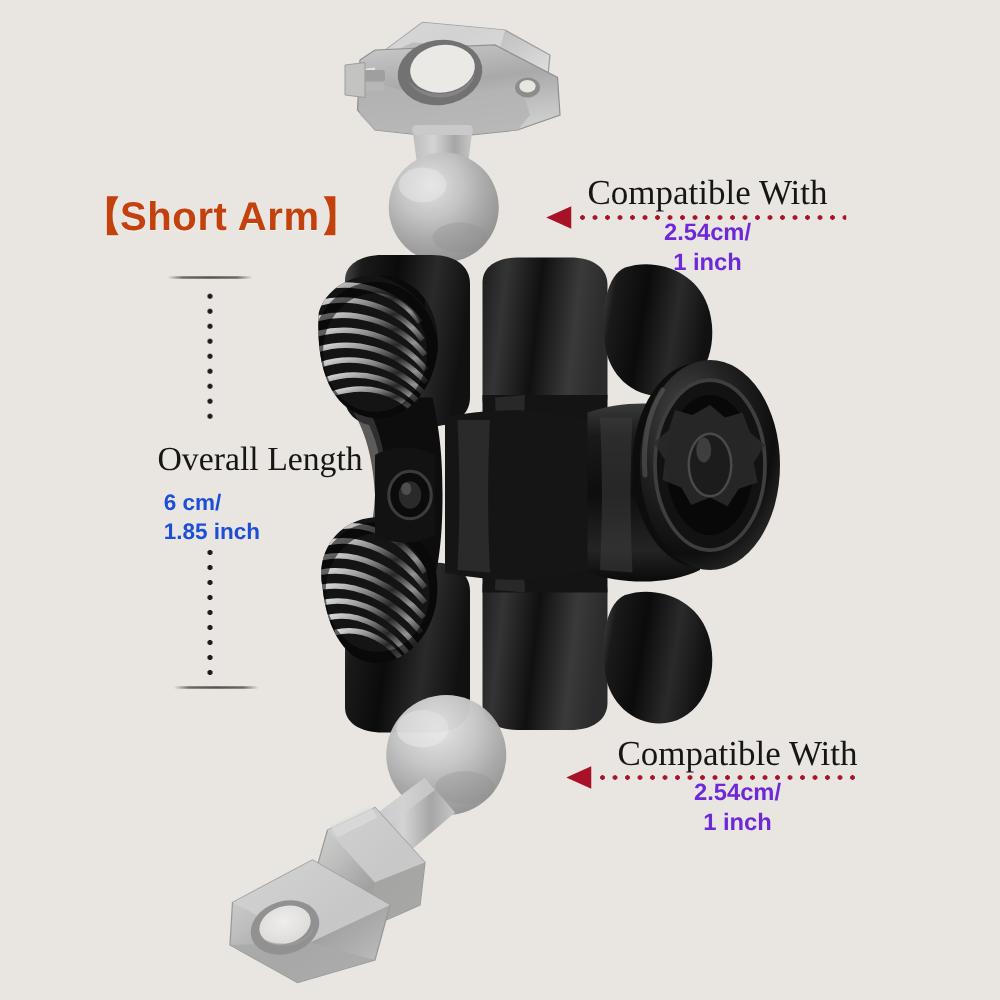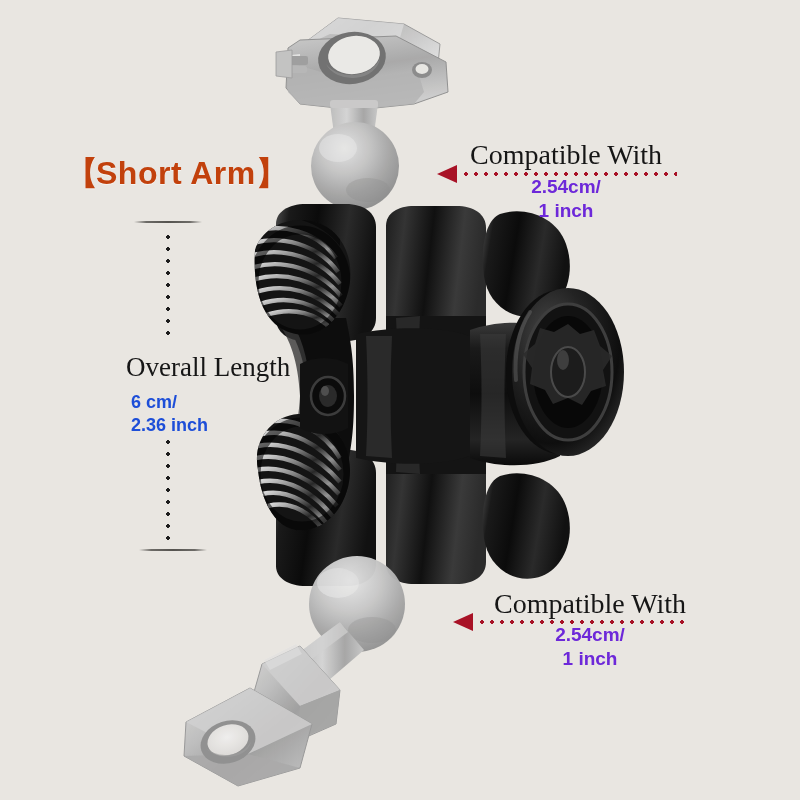--- a/index.html
+++ b/index.html
@@ -354,21 +354,21 @@
   </div>
 
   <div class="dim-cap" style="left:134px; top:221px; width:68px;"></div>
   <div class="dim-dots" style="left:166px; top:231px; height:105px;"></div>
   <div class="dim-dots" style="left:166px; top:436px; height:110px;"></div>
   <div class="dim-cap" style="left:139px; top:549px; width:68px;"></div>
 
   <div id="overall-title">Overall Length</div>
   <div id="overall-sub">
     <div>6 cm/</div>
-    <div>2.36 inch</div>
+    <div>1.85 inch</div>
   </div>
 
   <div class="compat-group" style="left:470px; top:96px;">
     <div class="compat-title">Compatible With</div>
     <div class="compat-sub" style="margin-top:6px;">
       <div>2.54cm/</div>
       <div>1 inch</div>
     </div>
   </div>
   <div class="leader" style="left:437px; top:163px; width:242px;">

